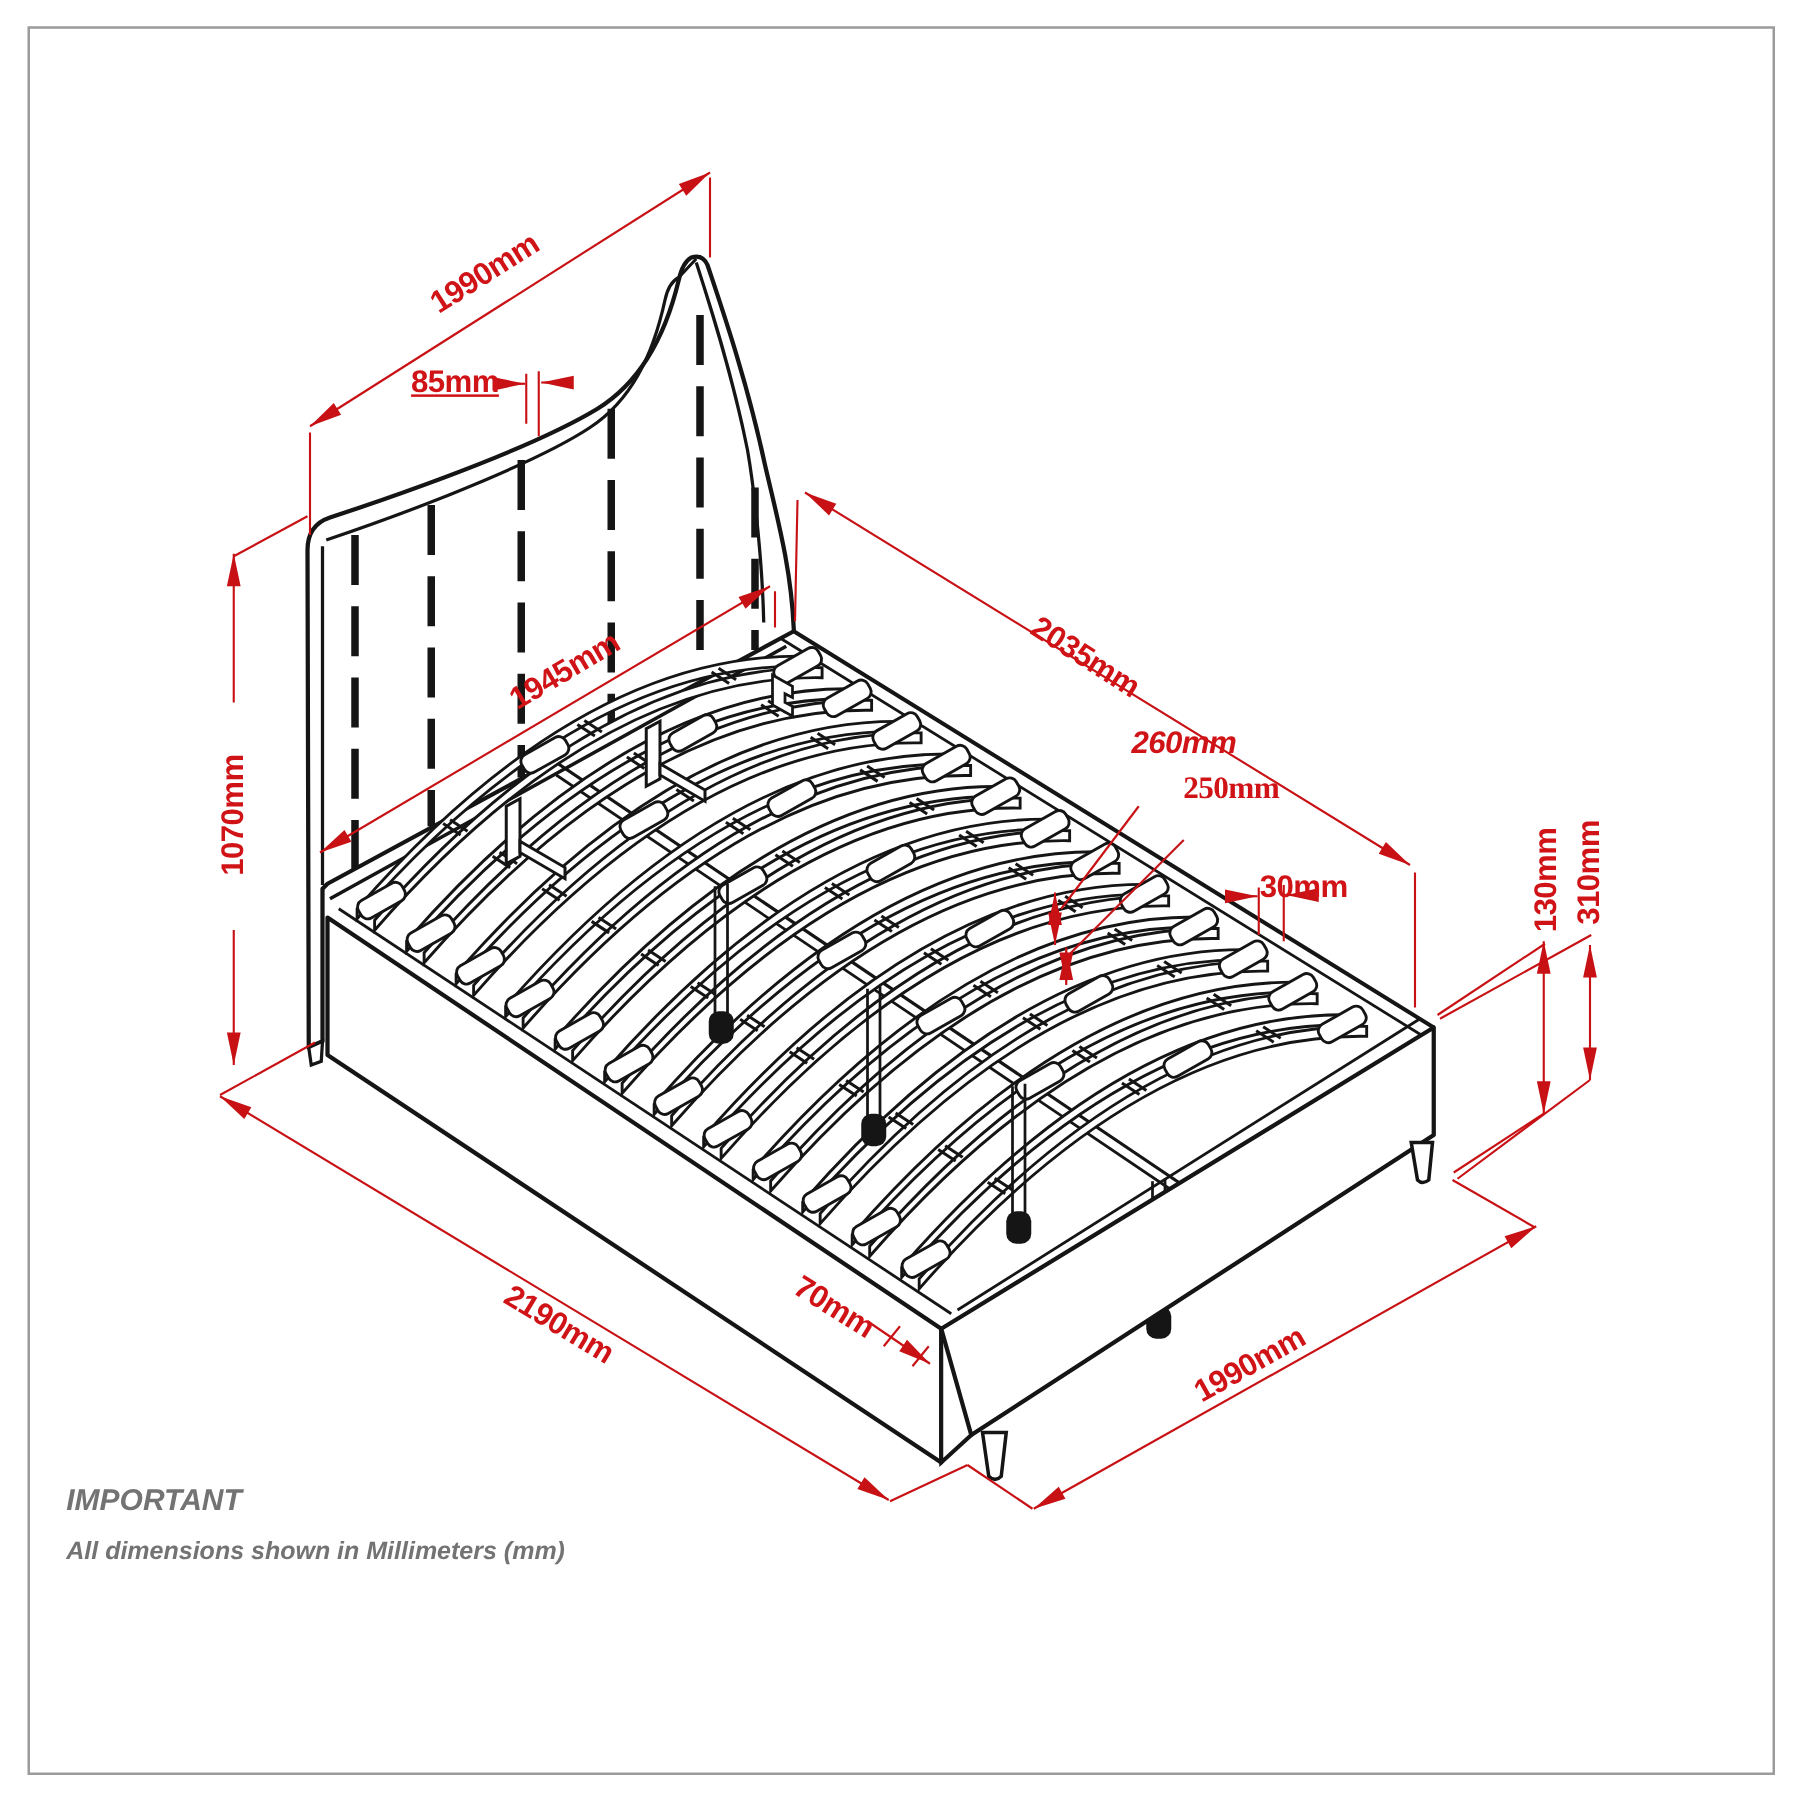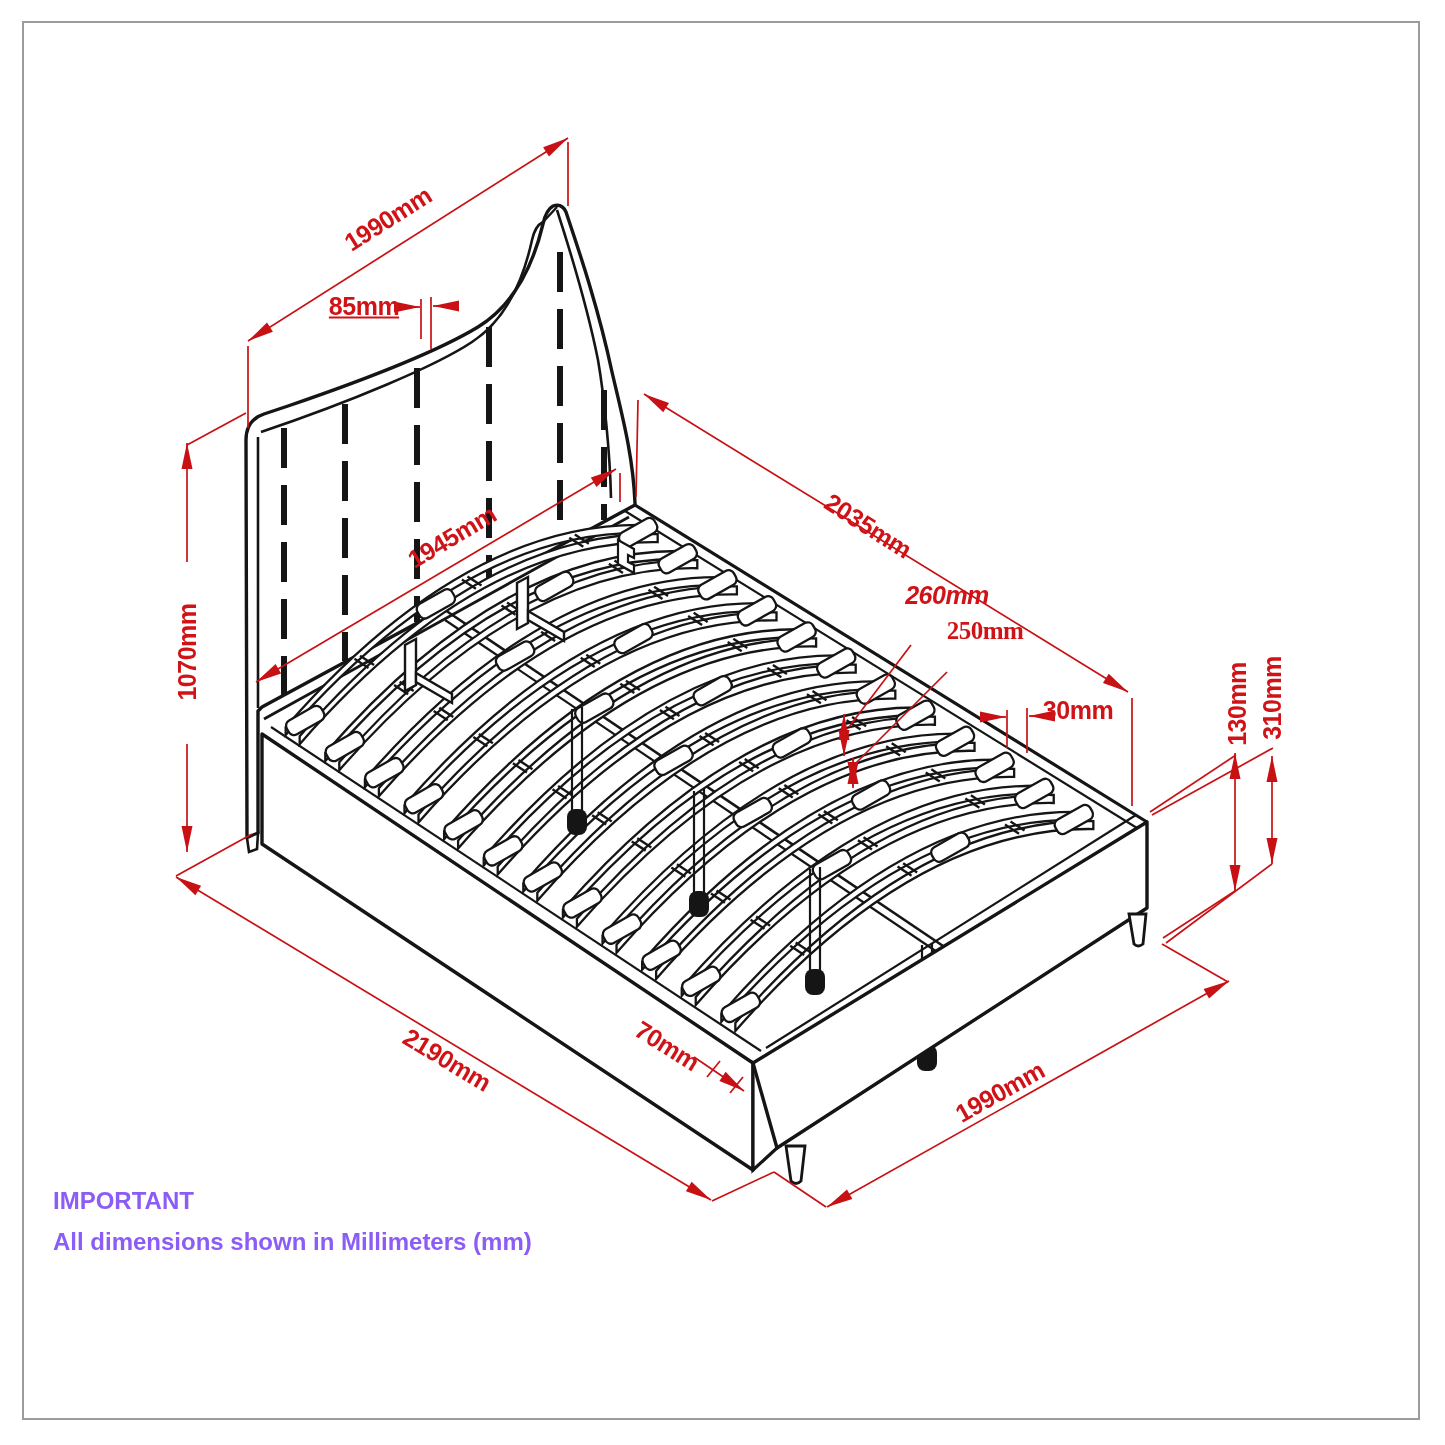--- a/index.html
+++ b/index.html
@@ -11,29 +11,29 @@
   .dim-label{position:absolute;color:#d01317;font-weight:700;font-size:25px;
     white-space:nowrap;letter-spacing:-0.5px;}
   
   #lab-1990-top   {left:388px;top:219px; transform:translate(-50%,-50%) rotate(-32.3deg);}
   #lab-85         {left:364px;top:306px; transform:translate(-50%,-50%);text-decoration:underline;}
   #lab-1070       {left:187px;top:652px; transform:translate(-50%,-50%) rotate(-90deg);}
   #lab-1945       {left:452px;top:537px; transform:translate(-50%,-50%) rotate(-30.7deg);}
   #lab-2035       {left:868px;top:526px; transform:translate(-50%,-50%) rotate(32.6deg);}
   #lab-260        {left:947px;top:595px; transform:translate(-50%,-50%);font-style:italic;}
   #lab-250        {left:985px;top:631px; transform:translate(-50%,-50%);font-family:Liberation Serif, serif;}
-  #lab-30         {left:1078px;top:710px;transform:translate(-50%,-50%);}
+  #lab-30         {left:1043px;top:710px;transform:translate(-50%,-50%);}
   #lab-130        {left:1237px;top:704px;transform:translate(-50%,-50%) rotate(-90deg);}
   #lab-310        {left:1272px;top:698px;transform:translate(-50%,-50%) rotate(-90deg);}
   #lab-2190       {left:447px;top:1060px;transform:translate(-50%,-50%) rotate(31.1deg);}
   #lab-70         {left:667px;top:1046px;transform:translate(-50%,-50%) rotate(32deg);}
   #lab-1990-bot   {left:1000px;top:1092px;transform:translate(-50%,-50%) rotate(-29.3deg);}
-  #notes{position:absolute;left:53px;top:1180px;color:#8b5cf6;font-weight:700;}
+  #notes{position:absolute;left:53px;top:1180px;color:#737373;font-weight:700;font-style:italic;}
   #notes .note-title{font-size:24px;line-height:41px;}
-  #notes .note-line{font-size:24px;line-height:41.5px;}
+  #notes .note-line{font-size:20px;line-height:41.5px;}
 </style>
 </head>
 <body>
 
 <div id="stage">
   <div id="sheet-border"></div>
 
   <svg id="drawing-svg" viewBox="0 0 1445 1445" xmlns="http://www.w3.org/2000/svg">
       <g>
         <path d="M 247,838 L 246,440 Q 246,420 264,414 L 288,406 C 370,378 440,350 478,327 C 512,306 532,270 543,224 Q 546,210 553,206 Q 562,203 566,212 C 578,248 598,306 612,372 C 622,415 633,455 635,503 L 635,505 L 262,707 L 258,711 L 258,833 Z" fill="#fff" stroke="#151515" stroke-width="3.4" stroke-linejoin="round"></path>

